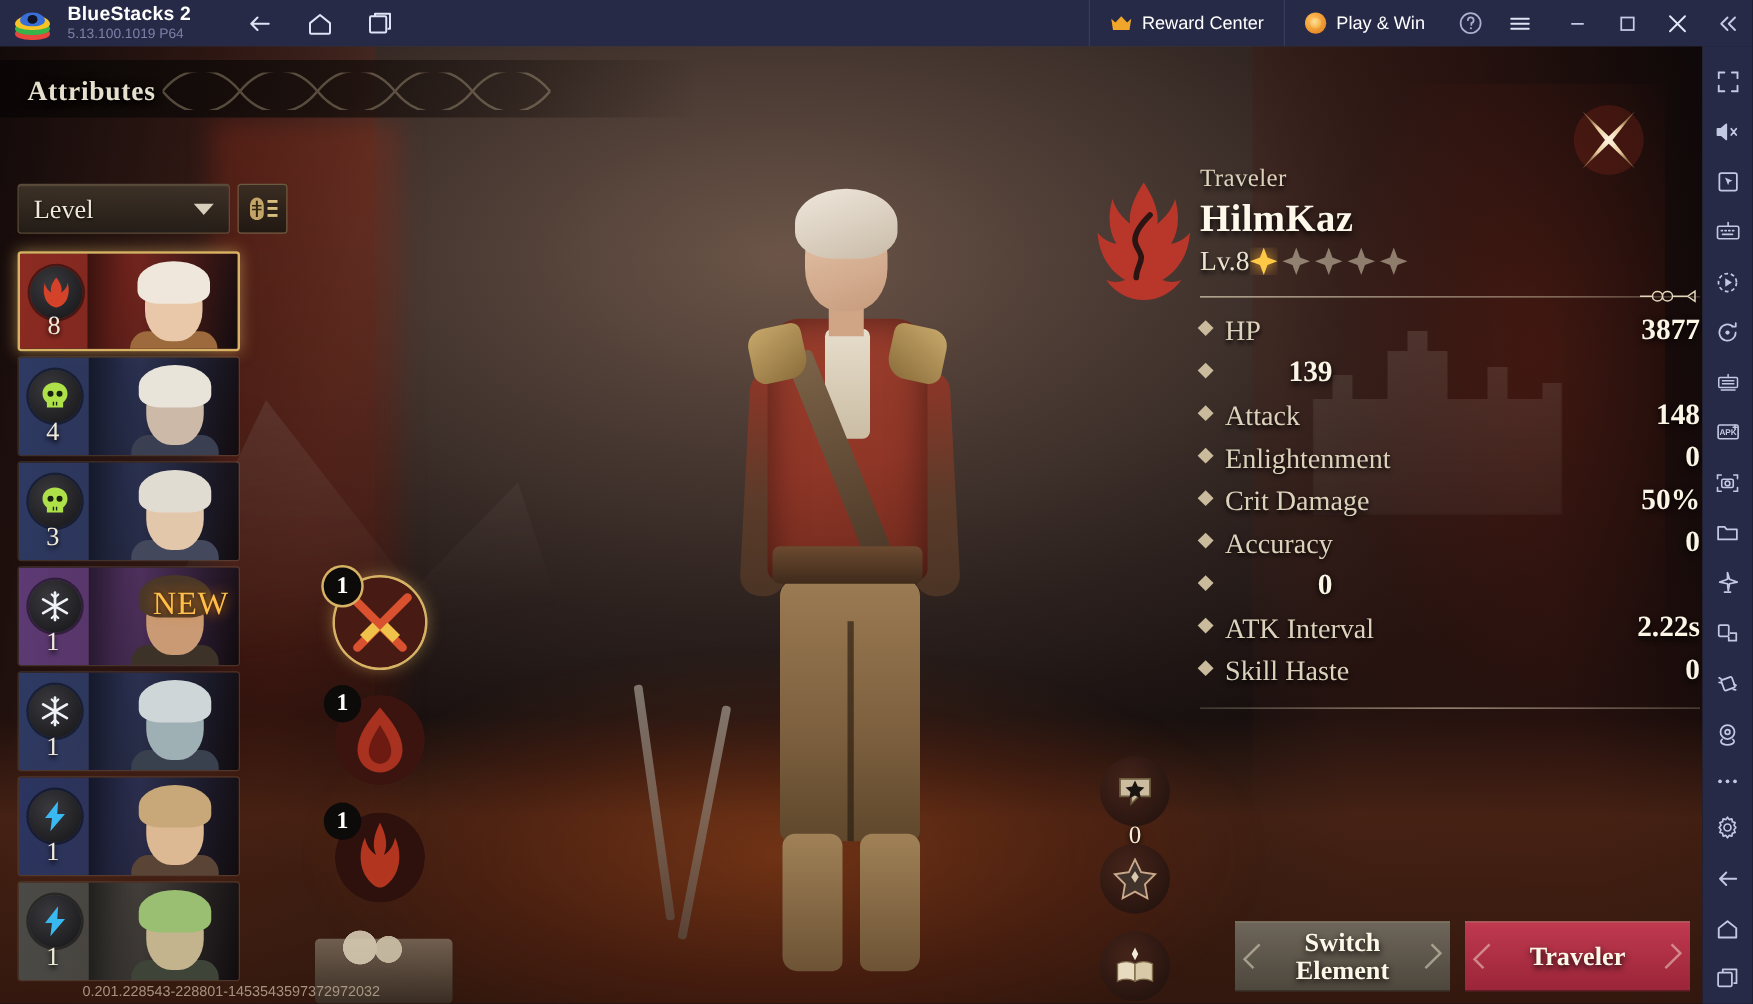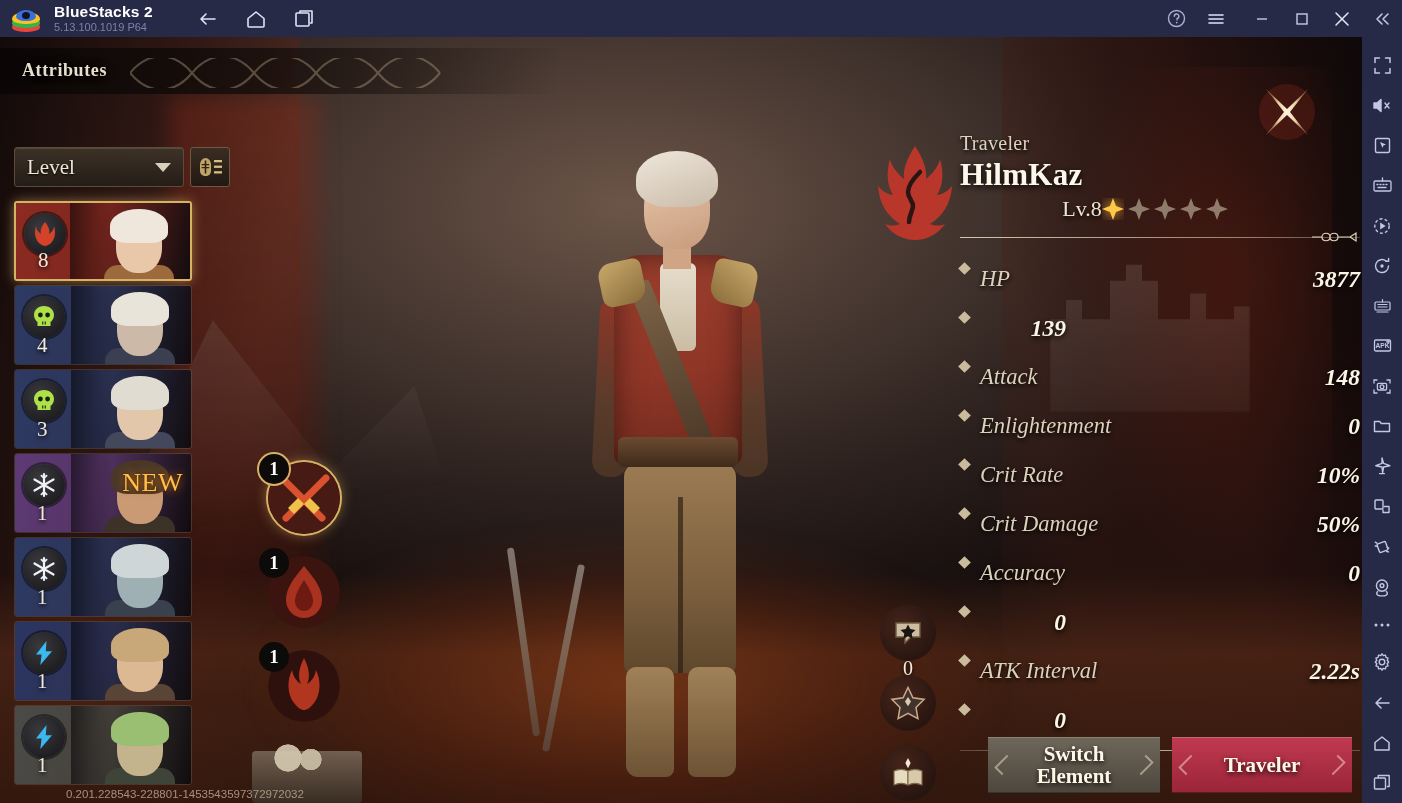--- a/index.html
+++ b/index.html
@@ -173,21 +173,21 @@
   
   .attr-header {
     position: absolute; left: 0; top: 11px; width: 560px; height: 46px;
     background: linear-gradient(90deg, rgba(10,6,5,.95) 0%, rgba(22,14,11,.85) 45%, rgba(22,14,11,0) 100%);
   }
   .attr-knot {
     position:absolute; left: 130px; top: 10px; width: 330px; height: 30px; opacity:.38;
   }
   .attr-title {
     position: absolute; left: 22px; top: 12px;
-    font-family: "Liberation Serif", serif; font-size: 18px; font-weight: bold;
+    font-family: "Liberation Serif", serif; font-size: 22px; font-weight: bold;
     color: #e6dfcd; letter-spacing: .6px;
     text-shadow: 0 0 8px rgba(0,0,0,.95), 0 2px 4px #000;
   }
 
   .close-x {
     position: absolute; right: 44px; top: 44px; width: 62px; height: 62px;
     cursor: pointer;
   }
 
   
@@ -284,35 +284,35 @@
   .stats { position: absolute; left: 960px; top: 95px; width: 400px; }
   .crest { position: absolute; left: -95px; top: 10px; width: 100px; height: 100px; }
   .role {
     font-family: "Liberation Serif", serif; font-size: 20px; color: #ddd3bd;
     text-shadow: 0 2px 4px #000; letter-spacing: .3px;
   }
   .cname {
     font-family: "Liberation Serif", serif; font-size: 31px; font-weight: bold; color: #fdf8ea;
     text-shadow: 0 2px 6px #000; margin-top: 2px; letter-spacing: .3px;
   }
-  .lvline { display:flex; align-items:center; justify-content: center; margin-top: 3px; }
+  .lvline { display:flex; align-items:center; justify-content: flex-start; margin-top: 3px; }
   .lvl8 { font-family: "Liberation Serif", serif; font-size: 22px; color: #ece3cf; text-shadow: 0 2px 4px #000;}
   .stars { display:flex; gap: 4px; align-items:center; padding-right: 30px;}
   .star { width: 22px; height: 22px; }
   .divider {
     margin-top: 10px; height: 12px; position: relative;
   }
   .divider .ln {
     position:absolute; left:0; top: 5px; width: 100%; height: 1px;
     background: linear-gradient(90deg, rgba(226,214,186,.9), rgba(226,214,186,.55) 72%, rgba(226,214,186,.25));
   }
   .divider .knot { position:absolute; right: 0; top: -3px; width: 48px; height: 16px; }
 
   .statrow {
-    display: flex; align-items: flex-start; margin-top: 22px; font-style: italic;
+    display: flex; align-items: center; margin-top: 7px;
   }
   .dia {
     width: 9px; height: 9px; background: #c9bb9c; transform: rotate(45deg);
     margin-right: 11px; flex: 0 0 auto; position: relative; top: -2px;
   }
   .slabel {
     font-family: "Liberation Serif", serif; font-size: 22.5px; color: #dcd2bc;
     text-shadow: 0 2px 4px #000; flex: 1 1 auto;
   }
   .sval {
@@ -392,20 +392,32 @@
       </div>
       <div class="tb-ico">
         <svg width="22" height="22" viewBox="0 0 22 22" fill="none" stroke="#dfe3f5" stroke-width="1.6" stroke-linejoin="round">
             <rect x="3" y="5" width="13" height="13" rx="1"></rect>
             <path d="M7 5V3h12v12h-2"></path>
           </svg>
       </div>
     </div>
 
     <div class="bs-right">
+      <div class="bs-pill">
+        <span class="crown">
+          <svg width="18" height="14" viewBox="0 0 18 14">
+              <path d="M1 3l3.3 3L9 1l4.7 5L17 3l-1.4 9H2.4z" fill="#f0a62a"></path>
+            </svg>
+        </span>
+        <span>Reward Center</span>
+      </div>
+      <div class="bs-pill">
+        <span class="coin"></span>
+        <span>Play &amp; Win</span>
+      </div>
       <div class="bs-winbtn">
         <svg width="21" height="21" viewBox="0 0 21 21" fill="none" stroke="#aab0d0" stroke-width="1.4">
             <circle cx="10.5" cy="10.5" r="8"></circle>
             <path d="M8.3 8.2a2.3 2.3 0 1 1 2.8 2.3v1.4" stroke-linecap="round"></path>
             <circle cx="10.7" cy="14.6" r=".85" fill="#aab0d0" stroke="none"></circle>
           </svg>
       </div>
       <div class="bs-winbtn">
         <svg width="22" height="22" viewBox="0 0 22 22" stroke="#dfe3f5" stroke-width="1.6" stroke-linecap="round">
             <path d="M4 7h14M4 11h14M4 15h14"></path>
@@ -860,44 +872,40 @@
             <span class="slabel">Attack</span>
             <span class="sval">148</span>
           </div>
           <div class="statrow">
             <span class="dia"></span>
             <span class="slabel">Enlightenment</span>
             <span class="sval">0</span>
           </div>
           <div class="statrow">
             <span class="dia"></span>
-            <span class="slabel">Crit Rate</span>
-            <span class="sval">10%</span>
-          </div>
-          <div class="statrow">
-            <span class="dia"></span>
             <span class="slabel">Crit Damage</span>
             <span class="sval">50%</span>
           </div>
           <div class="statrow">
             <span class="dia"></span>
             <span class="slabel">Accuracy</span>
             <span class="sval">0</span>
           </div>
           <div class="statrow">
             <span class="dia"></span>
             <span class="sval">0</span>
           </div>
           <div class="statrow">
             <span class="dia"></span>
             <span class="slabel">ATK Interval</span>
             <span class="sval">2.22s</span>
           </div>
           <div class="statrow">
             <span class="dia"></span>
+            <span class="slabel">Skill Haste</span>
             <span class="sval">0</span>
           </div>
         </div>
 
       <div class="divider2">
           <div class="ln"></div>
         </div>
 
     </div>
 

